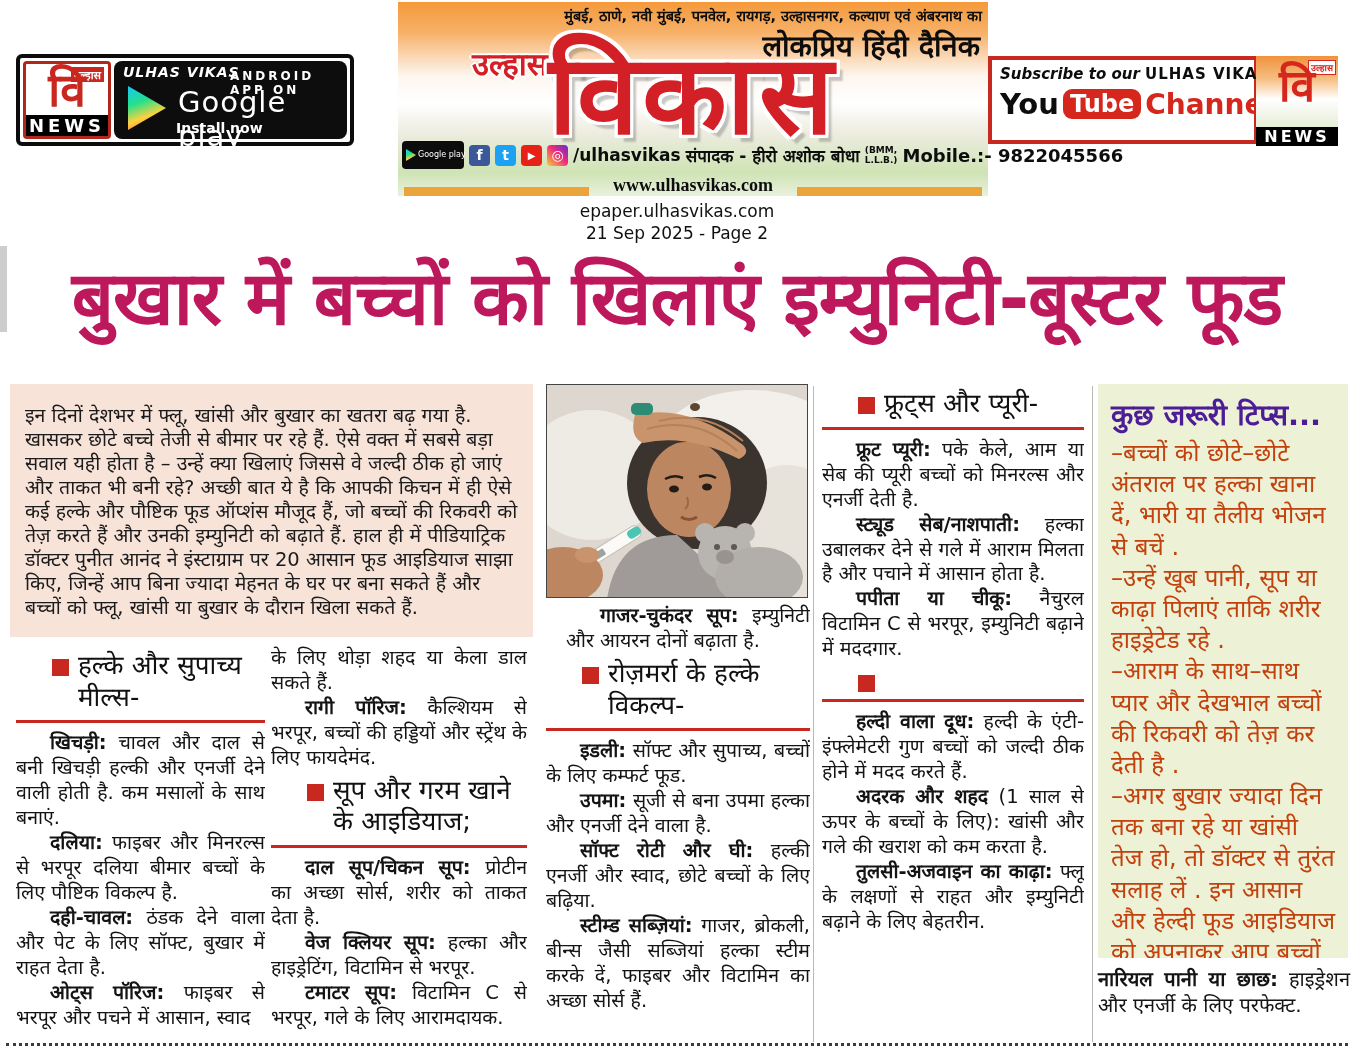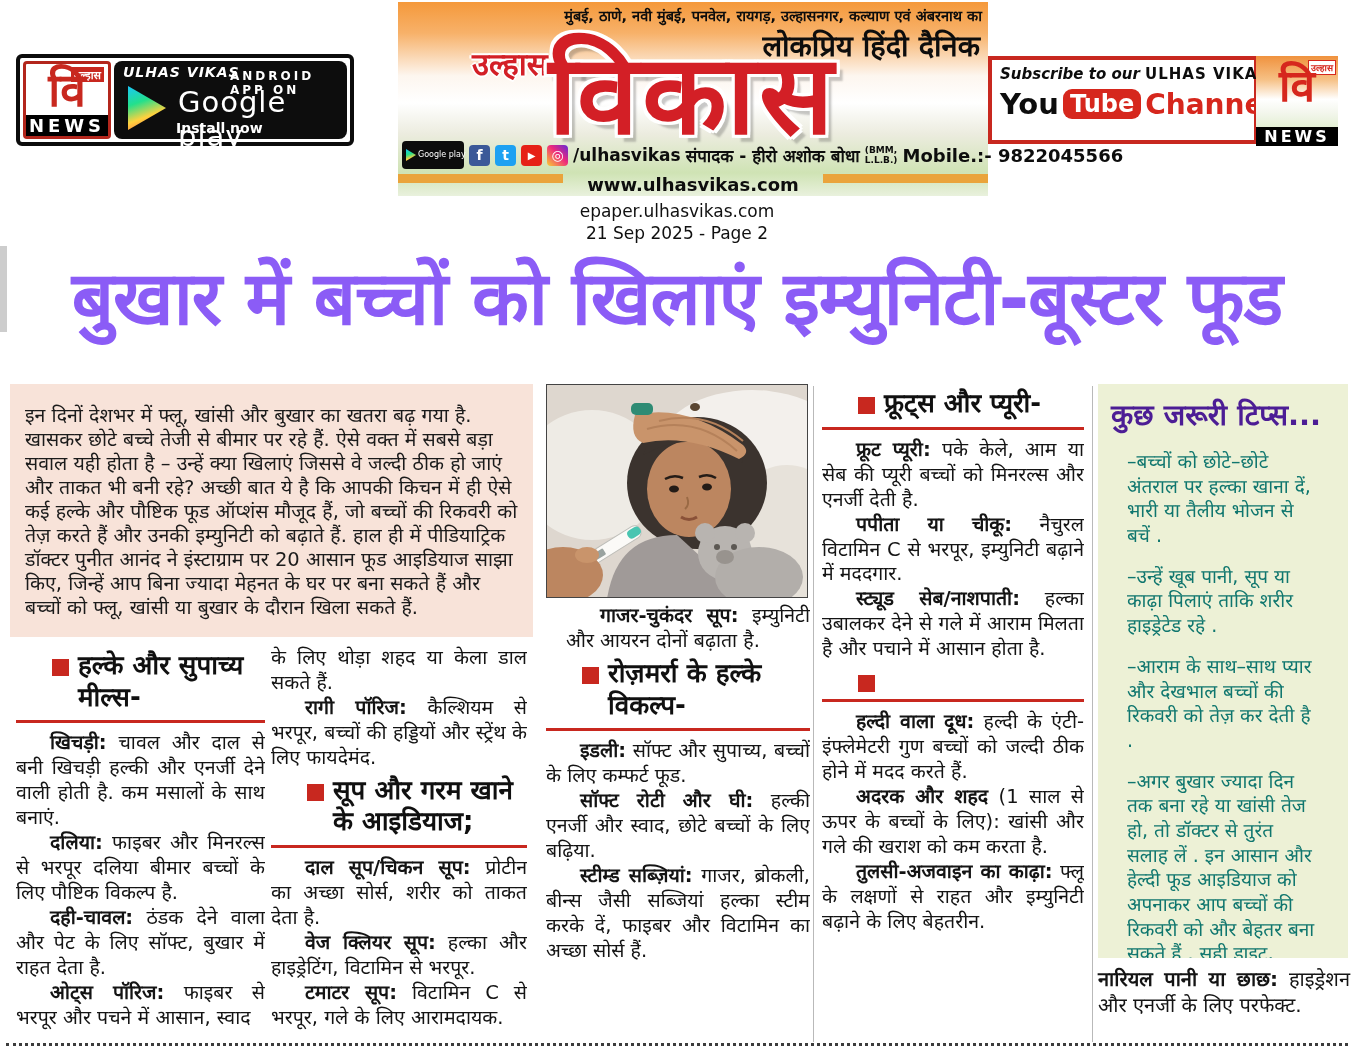--- a/index.html
+++ b/index.html
@@ -21,21 +21,21 @@
   .mini-store { width:62px; height:28px; background:#0c0c0c; border-radius:4px; color:#fff; position:relative; flex:none; }
   .mini-store .tri { position:absolute; left:4px; top:8px; width:10px; height:12px;
     background:linear-gradient(160deg,#19c7f7,#23e08c 40%,#ffd23e 70%,#ff5247); clip-path:polygon(0 0,100% 50%,0 100%); }
   .mini-store .t1 { position:absolute; left:16px; top:9px; font-size:8px; white-space:nowrap; }
   .sq { width:21px; height:21px; border-radius:4px; color:#fff; font-weight:800; font-size:14px; text-align:center; line-height:21px; flex:none; }
   .fb { background:#3b5998; } .tw { background:#1da1f2; } .yt { background:#e62117; font-size:10px; } .ig { background:linear-gradient(45deg,#f9ce34,#ee2a7b 55%,#6228d7); }
   .handle-text { font-size:17px; font-weight:800; color:#0d0d0d; white-space:nowrap; }
   .editor-text { font-size:17px; font-weight:700; color:#0d0d0d; white-space:nowrap; }
   .editor-suffix { font-size:9px; font-weight:700; color:#0d0d0d; }
   .mobile-text { margin-left:auto; font-size:18px; font-weight:800; color:#0d0d0d; white-space:nowrap; }
-  .site-line { position:absolute; left:0; right:0; bottom:0; height:22px; display:flex; align-items:flex-start; justify-content:center; gap:24px; }
+  .site-line { position:absolute; left:0; right:0; bottom:0; height:22px; display:flex; align-items:flex-end; justify-content:center; gap:24px;font-family:Liberation Serif, serif; }
   .site-bar { width:185px; height:9px; background:#eaa43b; }
   .site-url { font-size:18px; font-weight:800; color:#0d0d0d; }
 
   
   .app-badge { position:absolute; left:16px; top:54px; width:338px; height:92px; border:4px solid #0c0c0c; border-radius:6px;
     background:#fff; display:flex; gap:3px; padding:3px; }
   .logo-box { width:88px; position:relative; border:3px solid #b3261c; border-radius:4px; background:#fff; flex:none; }
   .logo-chip { position:absolute; top:2px; right:3px; background:#c8281f; color:#fff; font-size:11px; font-weight:700; padding:0 3px; border:1px solid #fff; }
   .logo-letter { position:absolute; left:0; right:0; top:0; text-align:center; font-size:46px; font-weight:800; color:#c8281f; line-height:1.15; }
   .logo-news { position:absolute; bottom:0; left:0; right:0; background:#000; color:#fff; text-align:center; font-weight:800; font-size:18px; letter-spacing:4px; }
@@ -59,43 +59,43 @@
     background:linear-gradient(180deg,#f0923e 0%,#f6c084 26%,#ffffff 48%,#f4f7ee 62%,#cfe6b5 100%); }
   .mini-letter { position:absolute; left:0; right:0; top:0; text-align:center; font-size:44px; font-weight:800; color:#d6271d; line-height:1.35; }
   .mini-chip { position:absolute; top:4px; right:2px; background:#fff; border:1px solid #d6271d; color:#d6271d; font-size:9px; font-weight:700; padding:0 2px; }
   .mini-news { position:absolute; bottom:0; left:0; right:0; background:#000; color:#fff; text-align:center; font-weight:800; font-size:16px; letter-spacing:3px; }
 
   
   .meta-site { position:absolute; top:201px; left:0; width:100%; text-align:center; font-size:17px; color:#101010; }
   .meta-date { position:absolute; top:223px; left:0; width:100%; text-align:center; font-size:17px; color:#101010; }
   .scan-strip { position:absolute; left:0; top:246px; width:7px; height:86px; background:#cdcdcd; }
   .headline { position:absolute; top:252px; left:10px; width:1334px; text-align:center; font-size:74px; font-weight:800;
-    color:#8b5cf6; line-height:1.25; white-space:nowrap; letter-spacing:-1px; }
+    color:#be185d; line-height:1.25; white-space:nowrap; letter-spacing:-1px; }
 
   
   .intro-box { position:absolute; left:10px; top:384px; width:523px; height:253px; background:#f8e3d9;
     padding:20px 15px; font-size:19.5px; line-height:1.23; color:#1b1b1b; overflow:hidden; }
   .col { position:absolute; font-size:19.5px; line-height:1.28; text-align:justify; color:#141414; overflow:hidden; }
   .col1 { left:16px; top:646px; width:249px; height:394px; }
   .col2 { left:271px; top:646px; width:256px; height:394px; }
   .col3 { left:546px; top:384px; width:264px; height:658px; }
   .col4 { left:822px; top:384px; width:262px; height:658px; }
-  .section-head { display:flex; gap:9px; font-size:26px; font-weight:700; line-height:1.22; color:#101010; text-align:left; margin-top:4px;padding-left:36px; }
+  .section-head { display:flex; gap:9px; font-size:26px; font-weight:400; line-height:1.22; color:#101010; text-align:left; margin-top:4px;padding-left:36px; }
   .bullet { width:17px; height:17px; background:#c8281f; margin-top:9px; flex:none; }
   .rule { height:3px; background:#c8281f; margin:7px 0 8px; }
   .item { text-indent:34px; margin:0; }
   .item b { font-weight:800; }
   .cont { margin:0; }
   .photo-frame { width:262px; height:214px; border:1px solid #444; background:#ded7cf; overflow:hidden; }
   .caption { text-indent:34px; margin-top:6px;margin-left:20px; }
   .caption b { font-weight:800; }
 
   .tips-box { position:absolute; left:1098px; top:384px; width:250px; height:574px; background:#edf1d6; padding:10px 13px; overflow:hidden; }
   .tips-title { font-size:29px; font-weight:800; color:#4c1d95; margin-bottom:5px; }
-  .tip { font-size:19px; line-height:1.3; margin:16px; color:#0f766e; }
+  .tip { font-size:24px; line-height:1.3; margin:0; color:#c2410c; }
   .outro { position:absolute; left:1098px; top:966px; width:252px; font-size:20px; line-height:1.3; text-align:justify; }
   .outro b { font-weight:800; }
 
   .vr { position:absolute; top:386px; height:656px; width:1px; background:#b9b9b9; }
   .vr1 { left:813px; } .vr2 { left:1092px; }
   .dotrule { position:absolute; left:6px; top:1043px; width:1342px; border-top:3px dotted #3c3c3c; }
 </style>
 </head>
 <body>
 
@@ -229,33 +229,34 @@
         <circle cx="187" cy="162" r="3" fill="#5c5853"></circle>
       </svg>
     </div>
     <p class="caption"><b>गाजर-चुकंदर सूप:</b> <span>इम्युनिटी और आयरन दोनों बढ़ाता है.</span></p>
     <div class="section-head">
       <span class="bullet"></span>
       <span>रोज़मर्रा के हल्के विकल्प-</span>
     </div>
     <div class="rule"></div>
     <p class="item"><b>इडली:</b> <span>सॉफ्ट और सुपाच्य, बच्चों के लिए कम्फर्ट फूड.</span></p>
+    <p class="item"><b>उपमा:</b> <span>सूजी से बना उपमा हल्का और एनर्जी देने वाला है.</span></p>
     <p class="item"><b>सॉफ्ट रोटी और घी:</b> <span>हल्की एनर्जी और स्वाद, छोटे बच्चों के लिए बढ़िया.</span></p>
     <p class="item"><b>स्टीम्ड सब्ज़ियां:</b> <span>गाजर, ब्रोकली, बीन्स जैसी सब्जियां हल्का स्टीम करके दें, फाइबर और विटामिन का अच्छा सोर्स हैं.</span></p>
   </div>
 
   <div class="col col4">
     <div class="section-head">
       <span class="bullet"></span>
       <span>फ्रूट्स और प्यूरी-</span>
     </div>
     <div class="rule"></div>
     <p class="item"><b>फ्रूट प्यूरी:</b> <span>पके केले, आम या सेब की प्यूरी बच्चों को मिनरल्स और एनर्जी देती है.</span></p>
+    <p class="item"><b>स्ट्यूड सेब/नाशपाती:</b> <span>हल्का उबालकर देने से गले में आराम मिलता है और पचाने में आसान होता है.</span></p>
     <p class="item"><b>पपीता या चीकू:</b> <span>नैचुरल विटामिन C से भरपूर, इम्युनिटी बढ़ाने में मददगार.</span></p>
-    <p class="item"><b>स्ट्यूड सेब/नाशपाती:</b> <span>हल्का उबालकर देने से गले में आराम मिलता है और पचाने में आसान होता है.</span></p>
     <div class="section-head">
       <span class="bullet"></span>
     </div>
     <div class="rule"></div>
     <p class="item"><b>हल्दी वाला दूध:</b> <span>हल्दी के एंटी-इंफ्लेमेटरी गुण बच्चों को जल्दी ठीक होने में मदद करते हैं.</span></p>
     <p class="item"><b>अदरक और शहद</b> <span>(1 साल से ऊपर के बच्चों के लिए): खांसी और गले की खराश को कम करता है.</span></p>
     <p class="item"><b>तुलसी-अजवाइन का काढ़ा:</b> <span>फ्लू के लक्षणों से राहत और इम्युनिटी बढ़ाने के लिए बेहतरीन.</span></p>
   </div>
 
   <div class="tips-box">

